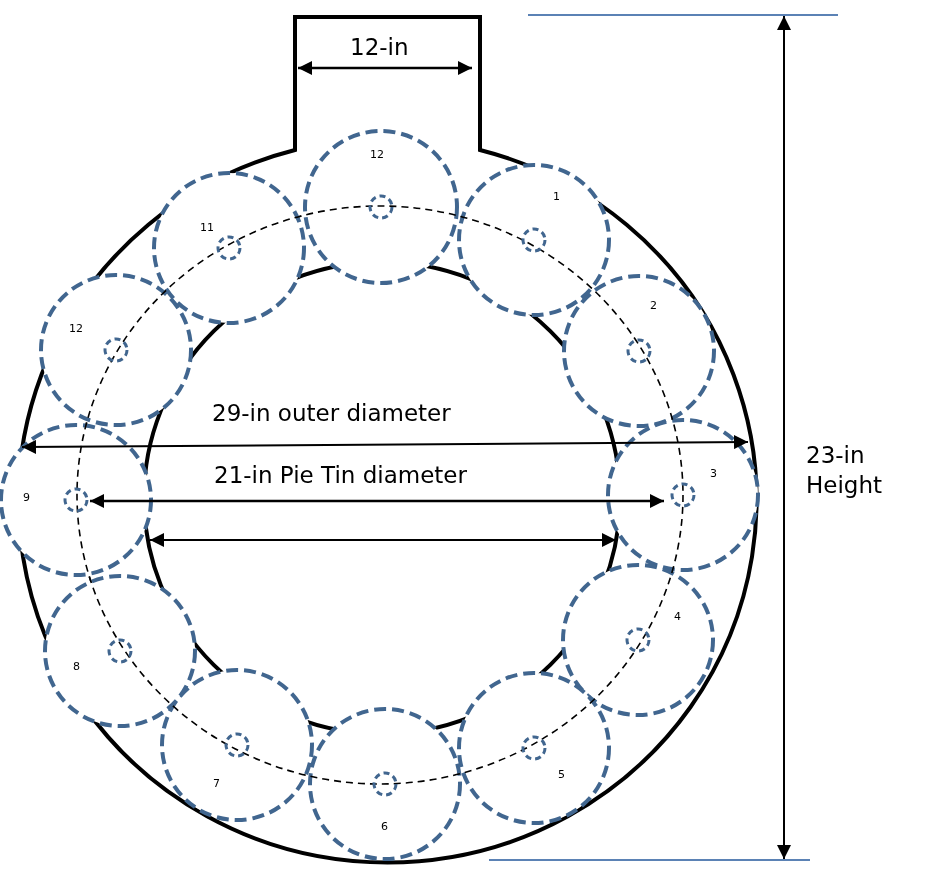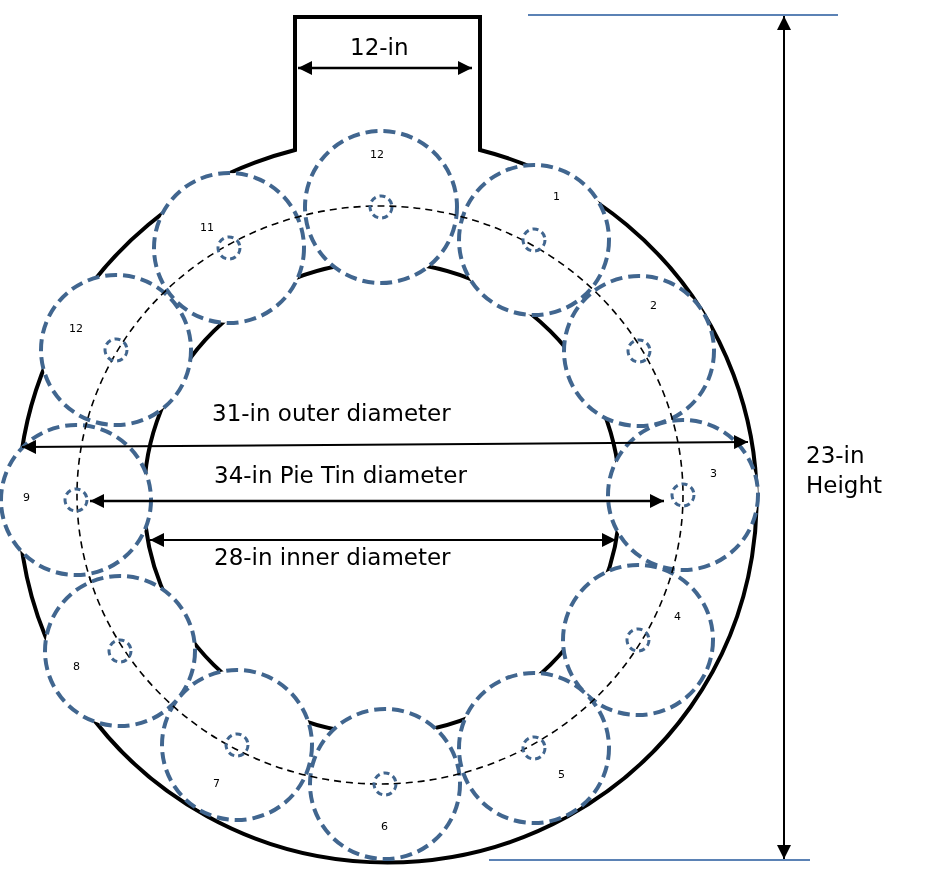--- a/index.html
+++ b/index.html
@@ -67,23 +67,22 @@
     <line x1="22" y1="447" x2="748" y2="442" stroke="#000" stroke-width="2" marker-start="url(#ahb)" marker-end="url(#ahb)"></line>
     <line x1="90" y1="501" x2="664" y2="501" stroke="#000" stroke-width="2.5" marker-start="url(#ahb)" marker-end="url(#ahb)"></line>
     <line x1="150" y1="540" x2="616" y2="540" stroke="#000" stroke-width="2" marker-start="url(#ahb)" marker-end="url(#ahb)"></line>
 
     <line x1="528" y1="15" x2="838" y2="15" stroke="#5b82b5" stroke-width="2"></line>
     <line x1="489" y1="860" x2="810" y2="860" stroke="#5b82b5" stroke-width="2"></line>
     <line x1="784" y1="16" x2="784" y2="859" stroke="#000" stroke-width="2" marker-start="url(#ahb)" marker-end="url(#ahb)"></line>
   </svg>
 
   <div class="lbl big" style="left:350px;top:34px;">12-in</div>
-  <div class="lbl big" style="left:212px;top:400px;">31-in outer diameter</div>
-  <div class="lbl big" style="left:214px;top:462px;">34-in Pie Tin diameter</div>
-  <div class="lbl big" style="left:214px;top:544px;">28-in inner diameter</div>
+  <div class="lbl big" style="left:212px;top:400px;">29-in outer diameter</div>
+  <div class="lbl big" style="left:214px;top:462px;">21-in Pie Tin diameter</div>
   <div class="lbl big" style="left:806px;top:442px;">23-in</div>
   <div class="lbl big" style="left:806px;top:472px;">Height</div>
 
   <div class="lbl num" style="left:370px;top:148px;">12</div>
   <div class="lbl num" style="left:553px;top:190px;">1</div>
   <div class="lbl num" style="left:650px;top:299px;">2</div>
   <div class="lbl num" style="left:710px;top:467px;">3</div>
   <div class="lbl num" style="left:674px;top:610px;">4</div>
   <div class="lbl num" style="left:558px;top:768px;">5</div>
   <div class="lbl num" style="left:381px;top:820px;">6</div>

